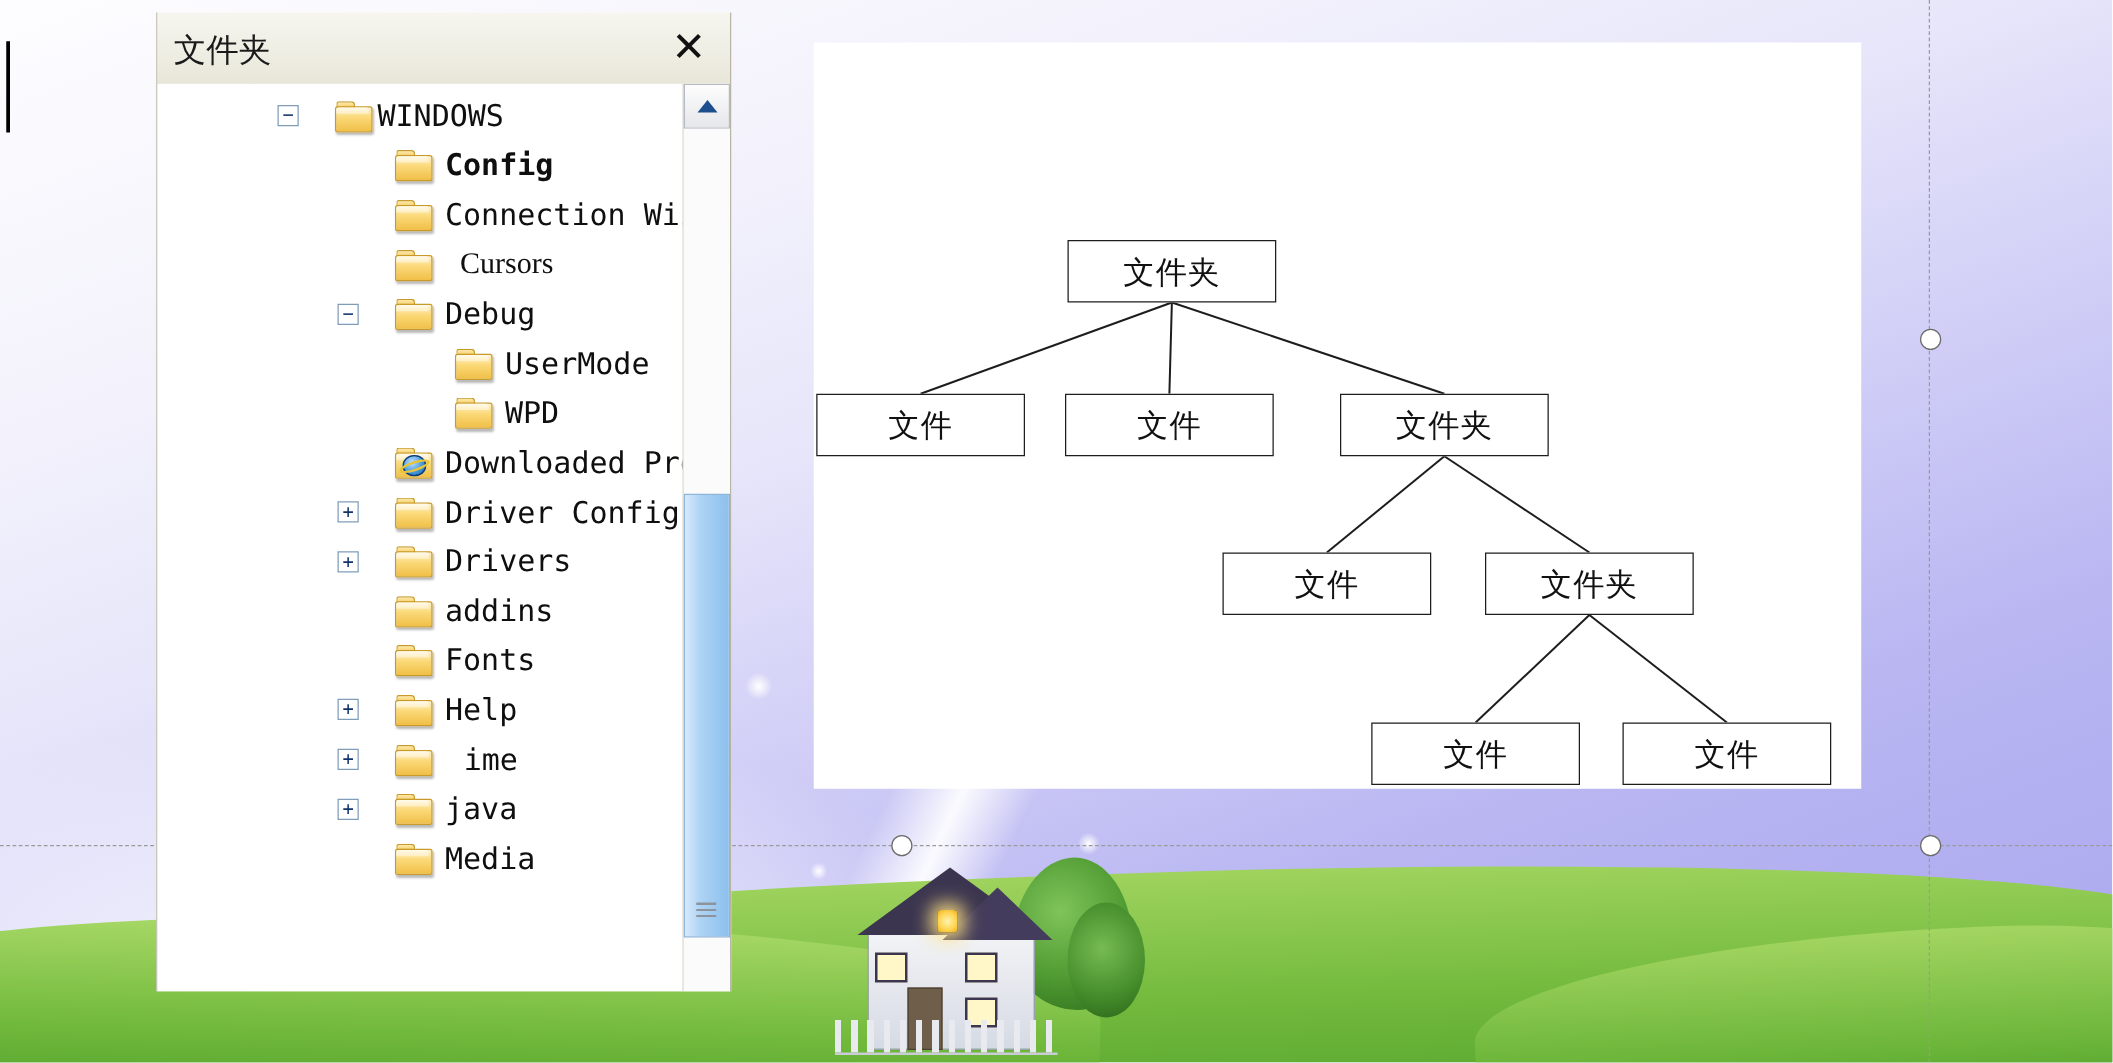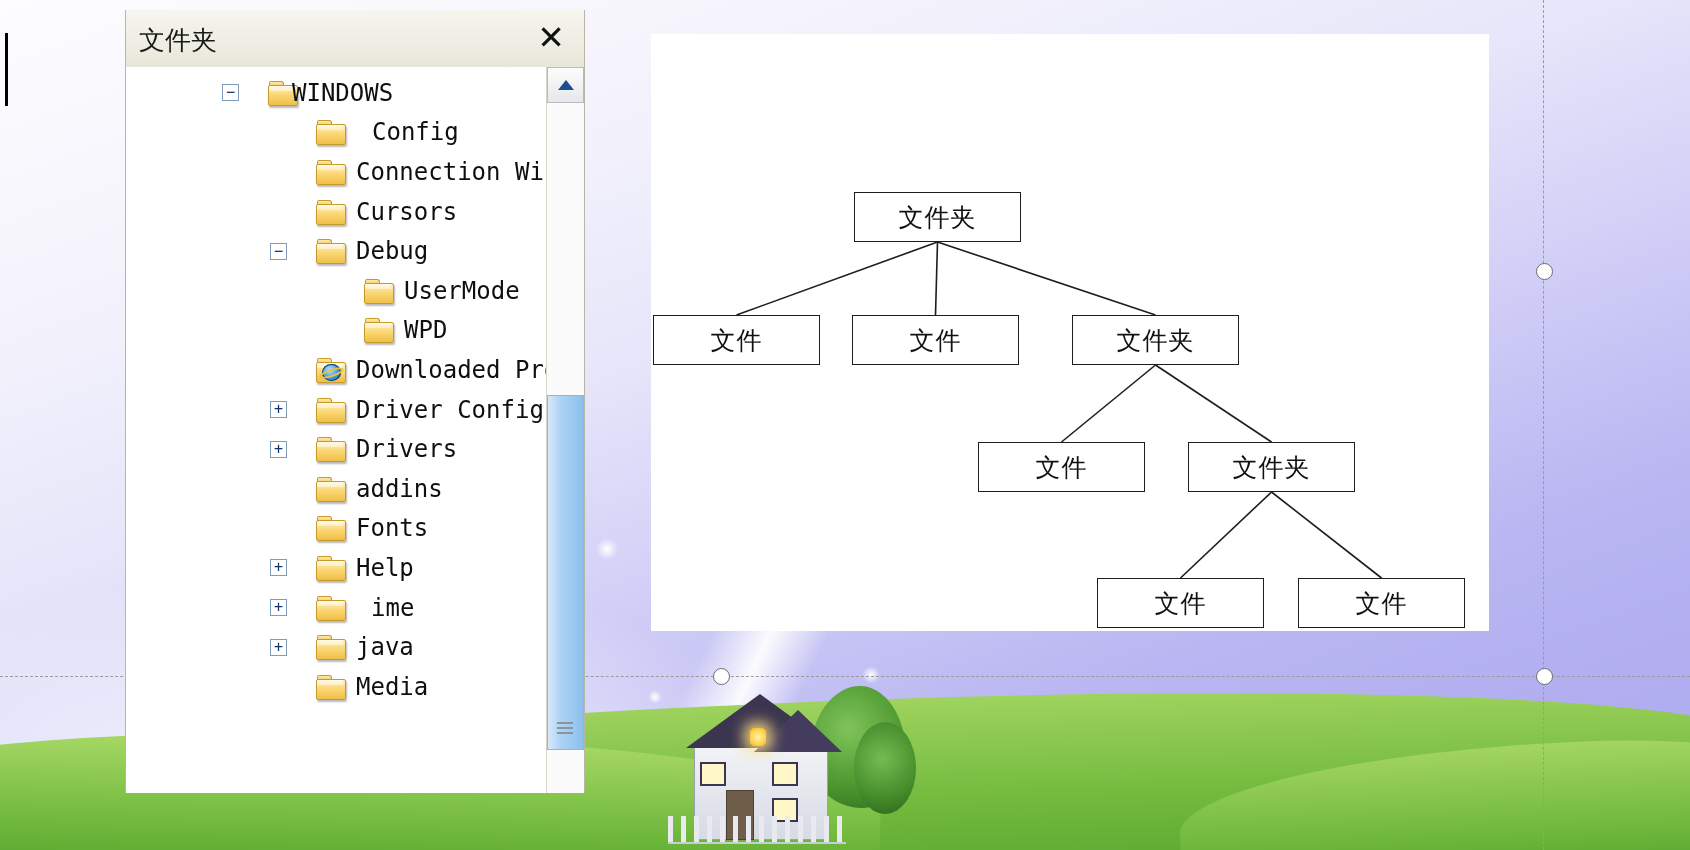--- a/index.html
+++ b/index.html
@@ -280,48 +280,48 @@
 
     <div class="folders-body">
       <div class="tree" id="folder-tree">
           <div class="tree-row">
             <span class="expander" style="left: 96px;">−</span>
             <span class="folder-ico" style="left: 142px;">
               <span class="tab"></span>
               <span class="body"></span>
               <span class="lip"></span>
             </span>
-            <span class="tree-label" style="left: 166px; text-align: center;">WINDOWS</span>
-          </div>
-          <div class="tree-row">
-            <span class="expander none" style="left: 144px;"></span>
-            <span class="folder-ico" style="left: 190px;">
-              <span class="tab"></span>
-              <span class="body"></span>
-              <span class="lip"></span>
-            </span>
-            <span class="tree-label" style="left: 246px;">Config</span>
+            <span class="tree-label" style="left: 176px; text-align: center;">WINDOWS</span>
+          </div>
+          <div class="tree-row">
+            <span class="expander none" style="left: 144px;"></span>
+            <span class="folder-ico" style="left: 190px;">
+              <span class="tab"></span>
+              <span class="body"></span>
+              <span class="lip"></span>
+            </span>
+            <span class="tree-label" style="left: 230px; font-weight: bold;">Config</span>
           </div>
           <div class="tree-row">
             <span class="expander none" style="left: 144px;"></span>
             <span class="folder-ico" style="left: 190px;">
               <span class="tab"></span>
               <span class="body"></span>
               <span class="lip"></span>
             </span>
             <span class="tree-label" style="left: 230px;">Connection Wiz</span>
           </div>
           <div class="tree-row">
             <span class="expander none" style="left: 144px;"></span>
             <span class="folder-ico" style="left: 190px;">
               <span class="tab"></span>
               <span class="body"></span>
               <span class="lip"></span>
             </span>
-            <span class="tree-label" style="left: 230px;">Cursors</span>
+            <span class="tree-label" style="left: 242px; font-family: Liberation Serif, serif;">Cursors</span>
           </div>
           <div class="tree-row">
             <span class="expander" style="left: 144px;">−</span>
             <span class="folder-ico" style="left: 190px;">
               <span class="tab"></span>
               <span class="body"></span>
               <span class="lip"></span>
             </span>
             <span class="tree-label" style="left: 230px;">Debug</span>
           </div>

